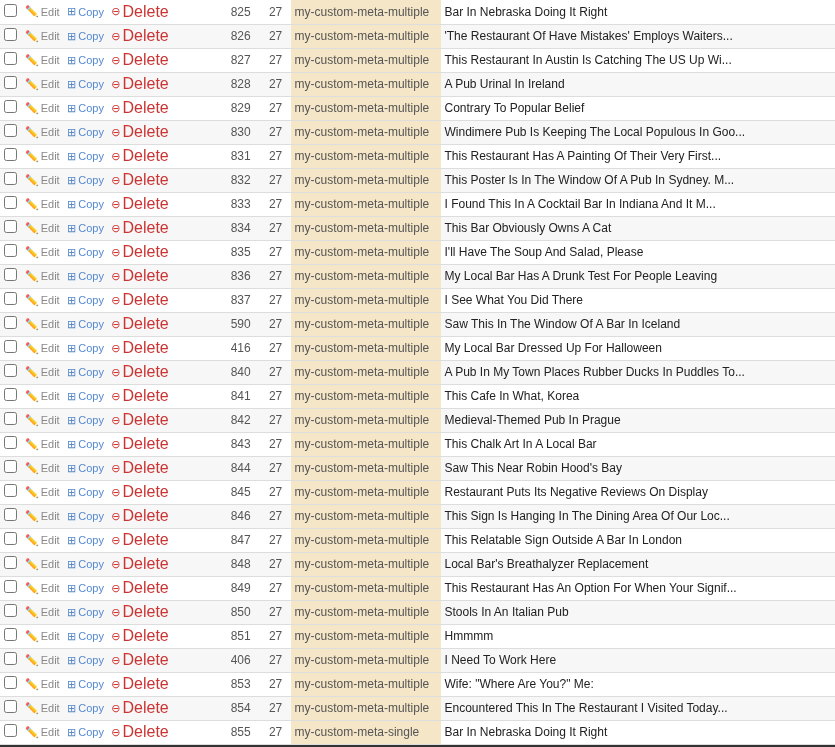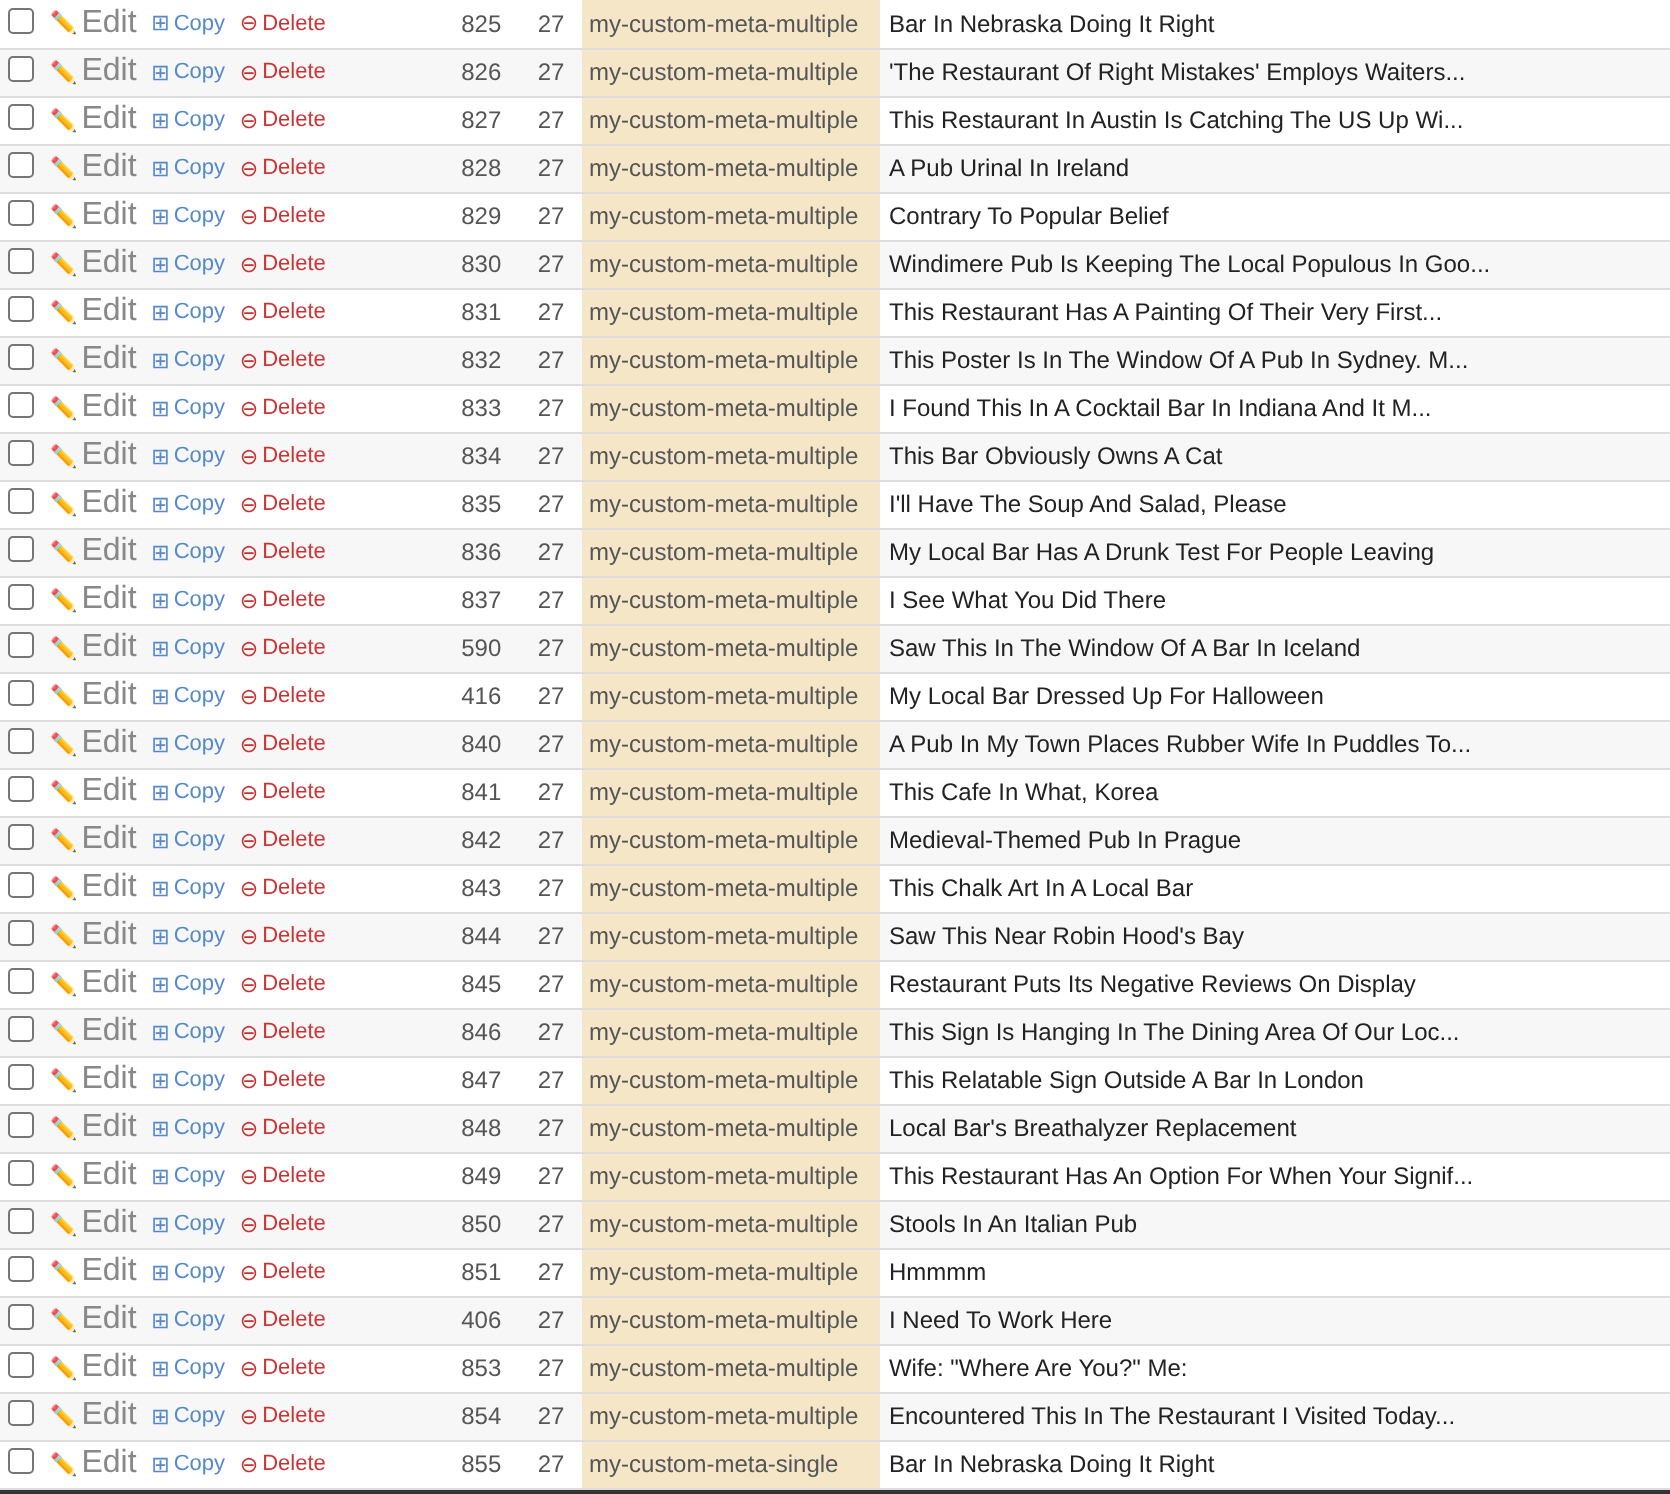--- a/index.html
+++ b/index.html
@@ -42,21 +42,21 @@
     .col-title { width: 395px; overflow: hidden; text-overflow: ellipsis; }
 
     .actions-cell {
       display: flex;
       align-items: center;
       gap: 2px;
     }
     .btn-edit {
       color: #888;
       cursor: pointer;
-      font-size: 16px;
+      font-size: 11px;
     }
     .btn-edit-icon {
       color: #c8a800;
       font-size: 11px;
     }
     .btn-copy-icon {
       color: #5588cc;
       font-size: 11px;
     }
     .btn-copy {
@@ -64,21 +64,21 @@
       cursor: pointer;
       font-size: 11px;
     }
     .btn-delete-icon {
       color: #cc3333;
       font-size: 11px;
     }
     .btn-delete {
       color: #cc3333;
       cursor: pointer;
-      font-size: 11px;
+      font-size: 16px;
       text-align: center;
     }
     .action-btn {
       display: flex;
       align-items: center;
       gap: 1px;
       cursor: pointer;
     }
     .highlight-col {
       background-color: #f5e6c8 !important;
@@ -135,21 +135,21 @@
         <span class="btn-copy-icon">⊞</span>
         <span class="btn-copy action-btn">Copy</span>
         &nbsp;
         <span class="btn-delete-icon">⊖</span>
         <span class="btn-delete action-btn">Delete</span>
       </div>
     </td>
           <td class="col-id">826</td>
           <td class="col-num">27</td>
           <td class="col-meta highlight-col">my-custom-meta-multiple</td>
-          <td class="col-title">'The Restaurant Of Right Mistakes' Employs Waiters...</td>
+          <td class="col-title">'The Restaurant Of Have Mistakes' Employs Waiters...</td>
         </tr>
         <tr style="background: rgb(255, 255, 255);">
           <td class="col-check"><input type="checkbox" style=""></td>
           <td class="col-actions">
       <div class="actions-cell">
         <span class="btn-edit-icon">✏️</span>
         <span class="btn-edit action-btn">Edit</span>
         &nbsp;
         <span class="btn-copy-icon">⊞</span>
         <span class="btn-copy action-btn">Copy</span>
@@ -401,21 +401,21 @@
         <span class="btn-copy-icon">⊞</span>
         <span class="btn-copy action-btn">Copy</span>
         &nbsp;
         <span class="btn-delete-icon">⊖</span>
         <span class="btn-delete action-btn">Delete</span>
       </div>
     </td>
           <td class="col-id">840</td>
           <td class="col-num">27</td>
           <td class="col-meta highlight-col">my-custom-meta-multiple</td>
-          <td class="col-title">A Pub In My Town Places Rubber Wife In Puddles To...</td>
+          <td class="col-title">A Pub In My Town Places Rubber Ducks In Puddles To...</td>
         </tr>
         <tr style="background: rgb(255, 255, 255);">
           <td class="col-check"><input type="checkbox" style=""></td>
           <td class="col-actions">
       <div class="actions-cell">
         <span class="btn-edit-icon">✏️</span>
         <span class="btn-edit action-btn">Edit</span>
         &nbsp;
         <span class="btn-copy-icon">⊞</span>
         <span class="btn-copy action-btn">Copy</span>

